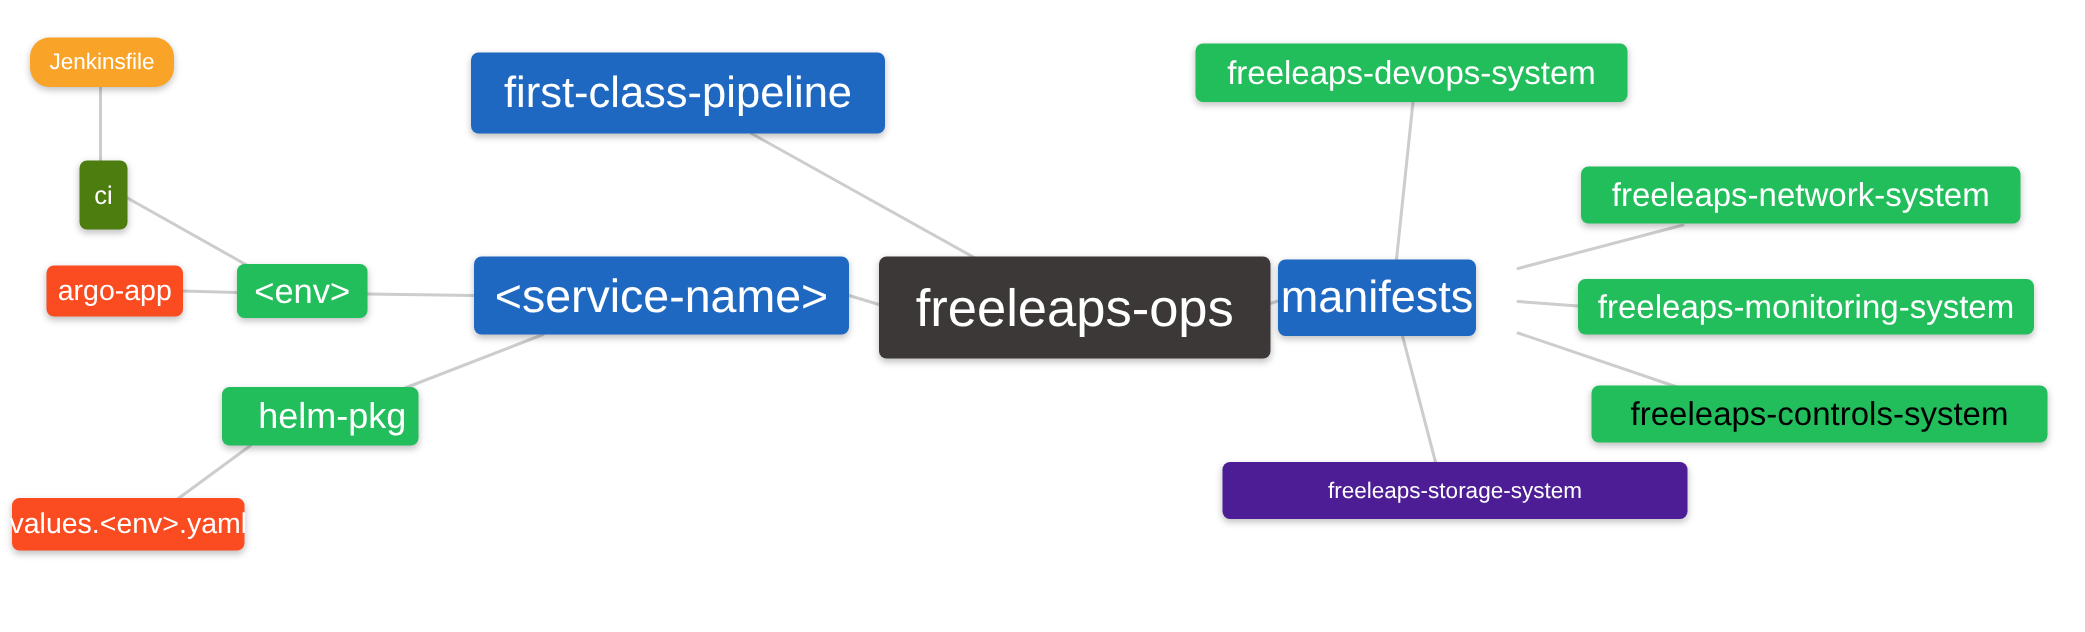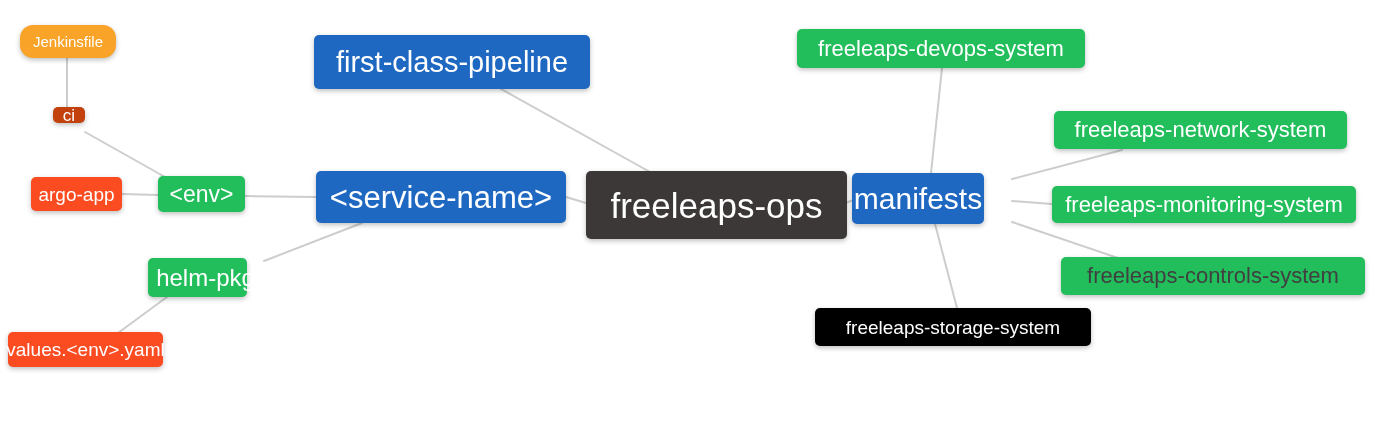--- a/index.html
+++ b/index.html
@@ -53,27 +53,27 @@
       <line x1="566" y1="197" x2="586" y2="203" stroke="#cdcdcd" stroke-width="2" stroke-linecap="round"></line>
       <line x1="501" y1="89" x2="650" y2="172" stroke="#cdcdcd" stroke-width="2" stroke-linecap="round"></line>
       <line x1="845" y1="203" x2="854" y2="200" stroke="#cdcdcd" stroke-width="2" stroke-linecap="round"></line>
       <line x1="931" y1="173" x2="942" y2="68" stroke="#cdcdcd" stroke-width="2" stroke-linecap="round"></line>
       <line x1="1012" y1="179" x2="1122" y2="150" stroke="#cdcdcd" stroke-width="2" stroke-linecap="round"></line>
       <line x1="1012" y1="201" x2="1052" y2="204" stroke="#cdcdcd" stroke-width="2" stroke-linecap="round"></line>
       <line x1="1012" y1="222" x2="1118" y2="258" stroke="#cdcdcd" stroke-width="2" stroke-linecap="round"></line>
       <line x1="935" y1="224" x2="957" y2="308" stroke="#cdcdcd" stroke-width="2" stroke-linecap="round"></line>
     </svg>
 <div class="node" style="left: 20px; top: 25px; width: 96px; height: 33px; font-size: 15px; background: rgb(249, 163, 40); color: rgb(255, 255, 255); border-radius: 13px;">Jenkinsfile</div>
-    <div class="node" style="left: 53px; top: 107px; width: 32px; height: 16px; font-size: 17px; background: #c2410c; color: rgb(255, 255, 255);">ci</div>
+    <div class="node" style="left: 53px; top: 107px; width: 32px; height: 46px; font-size: 17px; background: #4d7c0f; color: rgb(255, 255, 255);">ci</div>
     <div class="node" style="left: 158px; top: 176px; width: 87px; height: 36px; font-size: 23px; background: rgb(33, 190, 91); color: rgb(255, 255, 255);">&lt;env&gt;</div>
     <div class="node" style="left: 31px; top: 177px; width: 91px; height: 34px; font-size: 19px; background: rgb(250, 75, 33); color: rgb(255, 255, 255);">argo-app</div>
-    <div class="node" style="left: 148px; top: 258px; width: 99px; height: 39px; font-size: 24px; background: rgb(33, 190, 91); color: rgb(255, 255, 255); padding-left: 22px;">helm-pkg</div>
+    <div class="node" style="left: 148px; top: 258px; width: 131px; height: 39px; font-size: 24px; background: rgb(33, 190, 91); color: rgb(255, 255, 255); padding-left: 22px;">helm-pkg</div>
     <div class="node" style="left: 8px; top: 332px; width: 155px; height: 35px; font-size: 19px; background: rgb(250, 75, 33); color: rgb(255, 255, 255);">values.&lt;env&gt;.yaml</div>
     <div class="node" style="left: 316px; top: 171px; width: 250px; height: 52px; font-size: 31px; background: rgb(31, 104, 194); color: rgb(255, 255, 255);">&lt;service-name&gt;</div>
     <div class="node" style="left: 314px; top: 35px; width: 276px; height: 54px; font-size: 29px; background: rgb(31, 104, 194); color: rgb(255, 255, 255);">first-class-pipeline</div>
     <div class="node" style="left: 586px; top: 171px; width: 261px; height: 68px; font-size: 35px; background: rgb(59, 56, 55); color: rgb(255, 255, 255);">freeleaps-ops</div>
     <div class="node" style="left: 852px; top: 173px; width: 132px; height: 51px; font-size: 30px; background: rgb(31, 104, 194); color: rgb(255, 255, 255);">manifests</div>
     <div class="node" style="left: 797px; top: 29px; width: 288px; height: 39px; font-size: 22px; background: rgb(33, 190, 91); color: rgb(255, 255, 255);">freeleaps-devops-system</div>
     <div class="node" style="left: 1054px; top: 111px; width: 293px; height: 38px; font-size: 22px; background: rgb(33, 190, 91); color: rgb(255, 255, 255);">freeleaps-network-system</div>
     <div class="node" style="left: 1052px; top: 186px; width: 304px; height: 37px; font-size: 22px; background: rgb(33, 190, 91); color: rgb(255, 255, 255);">freeleaps-monitoring-system</div>
-    <div class="node" style="left: 1061px; top: 257px; width: 304px; height: 38px; font-size: 22px; background: rgb(33, 190, 91); color: #404040;">freeleaps-controls-system</div>
-    <div class="node" style="left: 815px; top: 308px; width: 276px; height: 38px; font-size: 19px; background: #000000; color: rgb(255, 255, 255);">freeleaps-storage-system</div>
+    <div class="node" style="left: 1061px; top: 257px; width: 304px; height: 38px; font-size: 22px; background: rgb(33, 190, 91); color: #000000;">freeleaps-controls-system</div>
+    <div class="node" style="left: 815px; top: 308px; width: 310px; height: 38px; font-size: 15px; background: #4c1d95; color: rgb(255, 255, 255);">freeleaps-storage-system</div>
   </div>
 
 </body></html>

